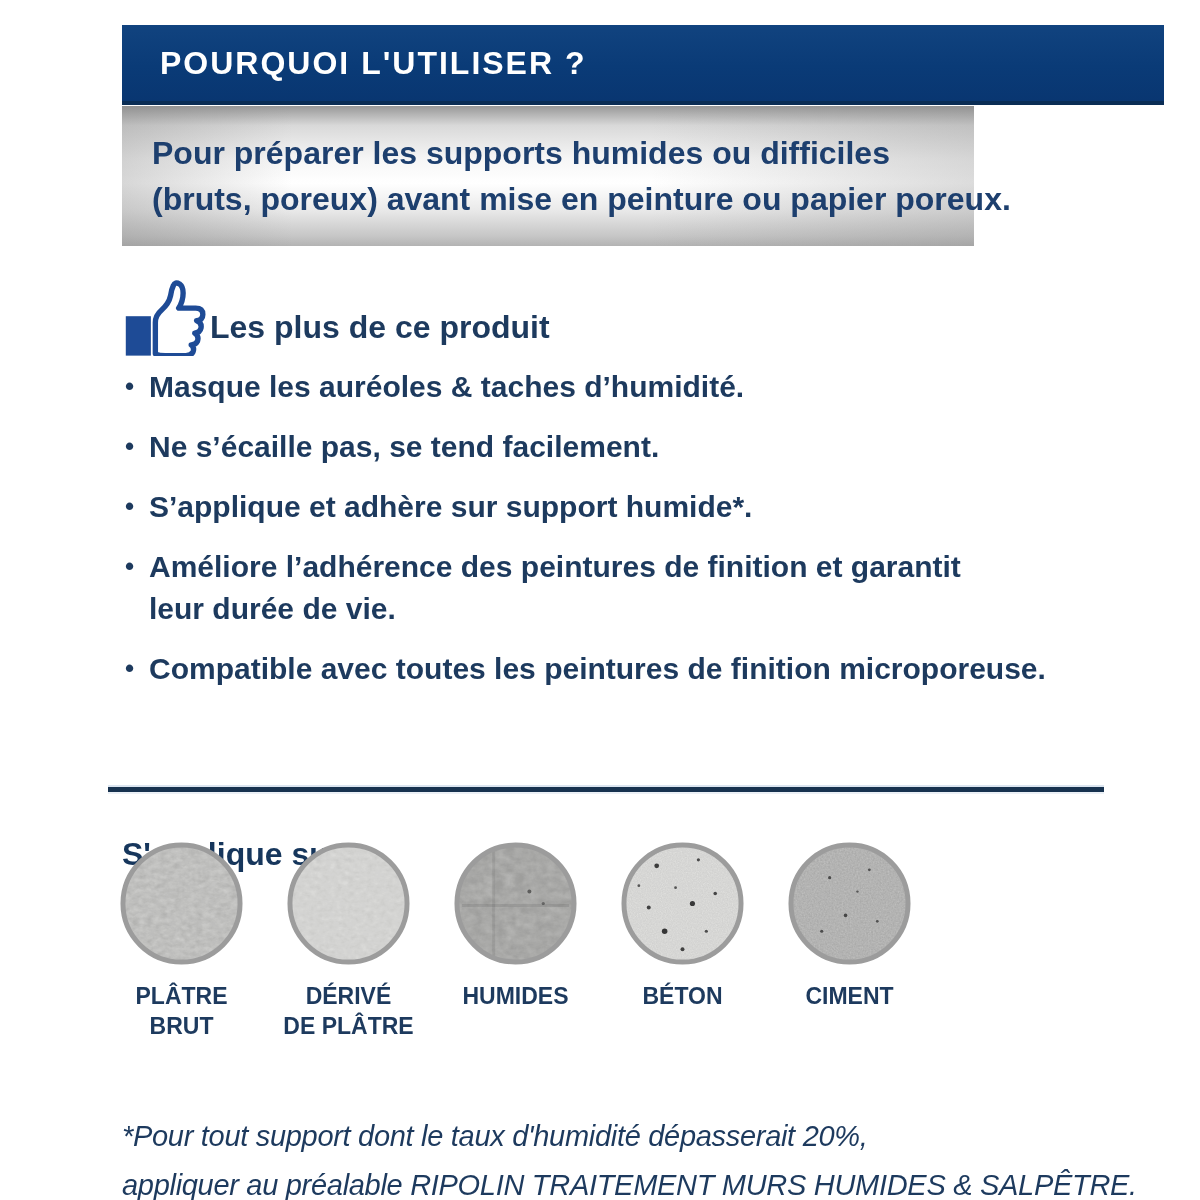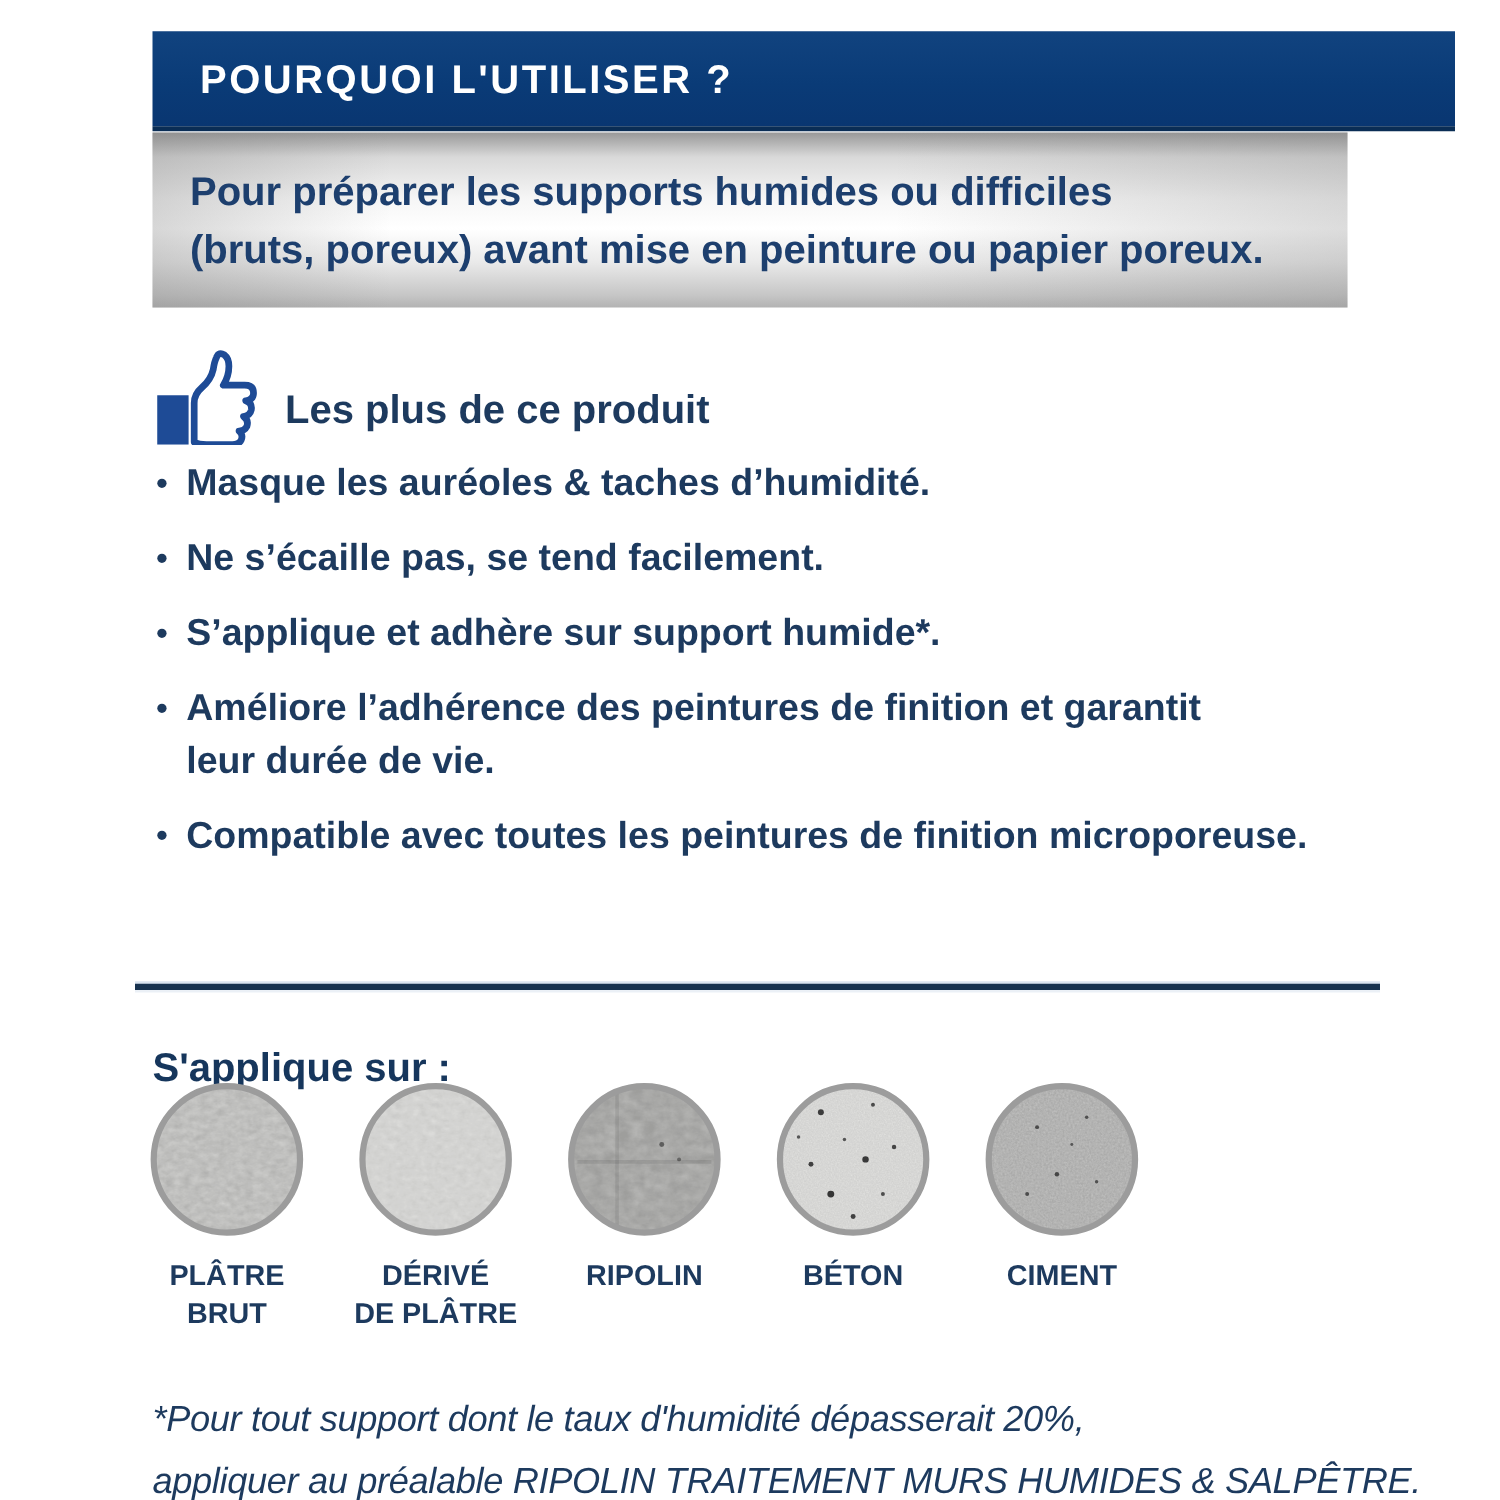--- a/index.html
+++ b/index.html
@@ -14,35 +14,35 @@
     background:linear-gradient(180deg,#11437f 0%,#0a3b77 55%,#093671 100%);
     border-bottom:4px solid #0a2d55;box-sizing:border-box;
     display:flex;align-items:center;padding-left:38px;
   }
   .banner-title{
     color:#ffffff;font-size:32px;font-weight:700;letter-spacing:2px;white-space:nowrap;
   }
 
   
   .intro{
-    position:absolute;left:122px;top:106px;width:956px;height:140px;box-sizing:border-box;
+    position:absolute;left:122px;top:106px;width:852px;height:140px;box-sizing:border-box;
     background:
       linear-gradient(90deg, rgba(130,130,130,0.32) 0%, rgba(255,255,255,0) 20%,
                       rgba(255,255,255,0) 62%, rgba(130,130,130,0.28) 100%),
       linear-gradient(180deg,#989898 0%,#d9d9d9 14%,#f6f6f6 38%,#ffffff 55%,
                       #eaeaea 74%,#c6c6c6 93%,#b3b3b3 100%);
     display:flex;flex-direction:column;justify-content:center;padding-left:30px;
   }
   .intro-line{
     color:#1d3f6e;font-size:32px;font-weight:700;line-height:46px;white-space:nowrap;
   }
 
   
   .advantages-head{
-    position:absolute;left:124px;top:280px;display:flex;align-items:flex-end;gap:18px;
+    position:absolute;left:124px;top:280px;display:flex;align-items:flex-end;gap:0;
   }
   .thumb-svg{width:86px;height:76px;display:block;}
   .advantages-title{
     font-size:32px;font-weight:700;color:#1d3a5e;margin:0 0 10px 0;white-space:nowrap;
   }
 
   
   .bullets{
     position:absolute;left:124px;top:366px;width:980px;
     list-style:none;margin:0;padding:0;
@@ -60,21 +60,21 @@
     position:absolute;left:108px;top:787px;width:996px;height:5px;background:#17324f;
     box-shadow:0 -2px 0 rgba(190,208,228,0.55), 0 2px 0 rgba(210,222,236,0.45);
   }
 
   
   .applies-title{
     position:absolute;left:122px;top:836px;margin:0;
     font-size:32px;font-weight:700;color:#16365c;white-space:nowrap;
   }
   .swatch-row{
-    position:absolute;left:98px;top:864px;display:flex;justify-content:center;
+    position:absolute;left:98px;top:840px;display:flex;justify-content:center;
   }
   .swatch-cell{
     width:167px;display:flex;flex-direction:column;align-items:center;
   }
   .swatch-cell svg{width:127px;height:127px;display:block;}
   .swatch-label{
     margin-top:14px;font-size:23px;font-weight:700;color:#1d3a5e;
     line-height:30px;text-align:center;white-space:pre;
   }
 
@@ -184,21 +184,21 @@
         <g clip-path="url(#clip2)">
           <rect width="128" height="128" filter="url(#tex2)" opacity="0.2"></rect>
           <path d="M10 66 H118" stroke="rgba(0,0,0,0.09)" stroke-width="3"></path>
           <path d="M42 8 V120" stroke="rgba(0,0,0,0.08)" stroke-width="3"></path>
           <circle cx="78" cy="52" r="2" fill="rgba(30,30,30,0.55)"></circle>
           <circle cx="92" cy="64" r="1.6" fill="rgba(30,30,30,0.45)"></circle>
         </g>
         <circle cx="64" cy="64" r="59" fill="none" stroke="#9c9c9c" stroke-width="5"></circle>
       </svg>
     </span>
-    <div class="swatch-label">RIPOLIN</div>
+    <div class="swatch-label">HUMIDES</div>
   </div>
 
   <div class="swatch-cell">
     <span>
       <svg viewBox="0 0 128 128" aria-hidden="true">
         <defs>
           <clipPath id="clip3">
               <circle cx="64" cy="64" r="59"></circle>
             </clipPath>
           <filter id="tex3" x="0" y="0" width="100%" height="100%">

